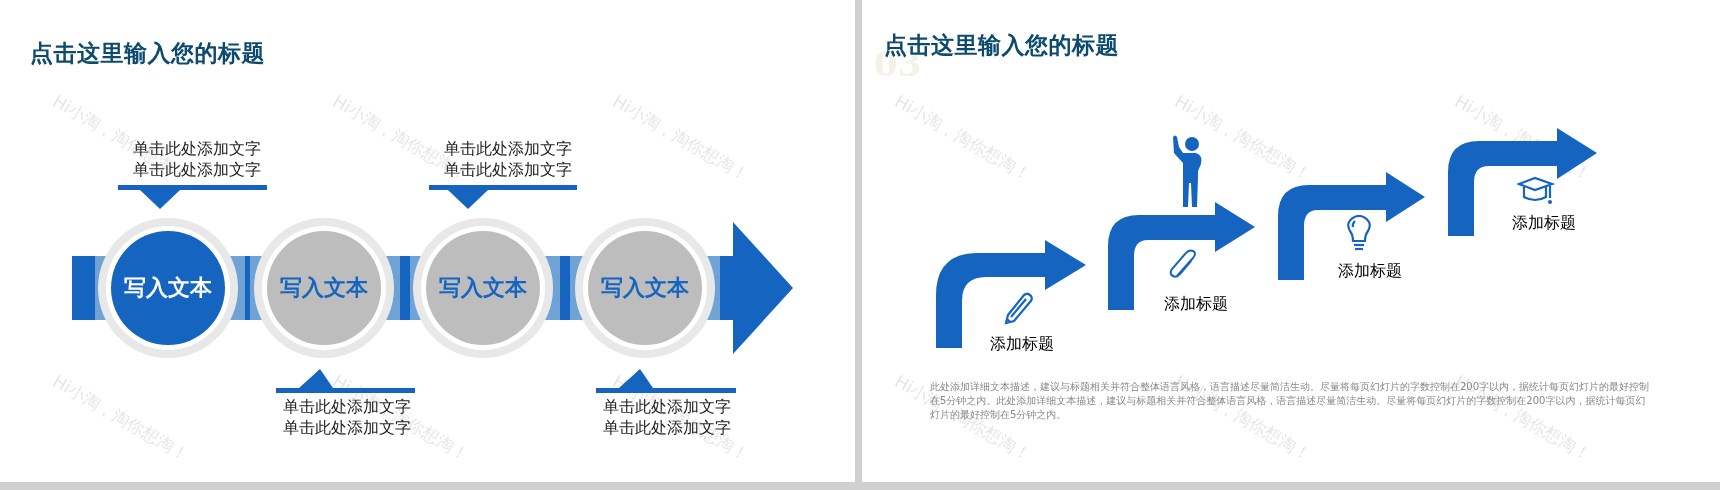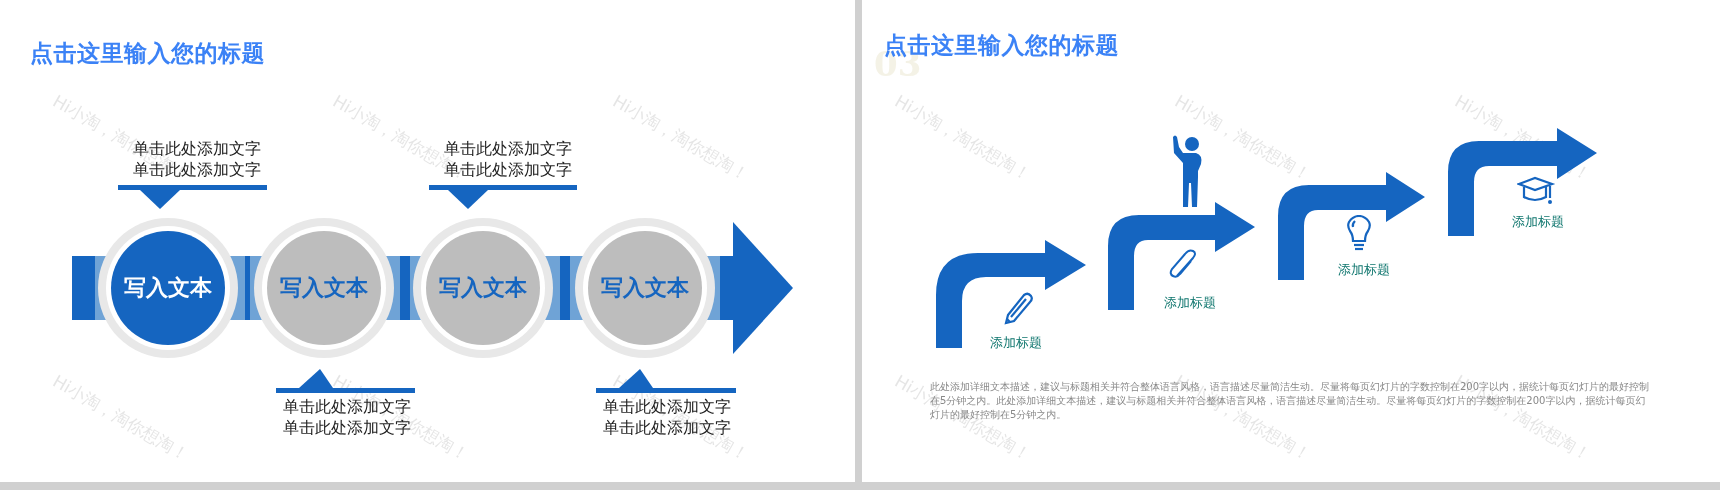--- a/index.html
+++ b/index.html
@@ -1,28 +1,28 @@
 <!DOCTYPE html>
 <html><head>
 <meta charset="utf-8">
 <style>
   html, body { margin:0; padding:0; }
   body { width:1720px; height:490px; background:#d0d0d0; position:relative; overflow:hidden;
          font-family:"DejaVu Sans", sans-serif; }
   .slide { position:absolute; top:0; height:482px; background:#ffffff; overflow:hidden; }
   #slide-1 { left:0; width:855px; }
   #slide-2 { left:862px; width:858px; }
-  .title { position:absolute; font-size:23px; font-weight:bold; color:#3b82f6; letter-spacing:0.5px; white-space:nowrap; }
+  .title { position:absolute; font-size:23px; font-weight:bold; color:#0c4a6e; letter-spacing:0.5px; white-space:nowrap; }
   .watermark { position:absolute; color:rgba(160,160,160,0.28); font-size:17px; transform:rotate(30deg); transform-origin:left top; white-space:nowrap; pointer-events:none; }
   .cap { position:absolute; font-size:16px; color:#222; line-height:21px; white-space:nowrap; }
   .circle-outer { position:absolute; width:140px; height:140px; border-radius:50%; background:#e8e8e8;text-decoration:underline; }
   .circle-ring { position:absolute; left:8px; top:8px; width:124px; height:124px; border-radius:50%; background:#ffffff; }
   .circle-inner { position:absolute; left:5px; top:5px; width:114px; height:114px; border-radius:50%;
                   display:flex; align-items:center; justify-content:center; font-size:22px; font-weight:bold; }
-  .step-label { position:absolute; font-size:13px; color:#0f766e; white-space:nowrap; }
+  .step-label { position:absolute; font-size:16px; color:#000000; white-space:nowrap; }
   .desc { position:absolute; left:68px; top:380px; width:720px; font-size:10px; line-height:14px; color:#888; }
   .num-ghost { position:absolute; left:12px; top:44px; font-size:34px; font-weight:bold; color:rgba(230,226,200,0.45); font-family:"DejaVu Serif", serif; }
 </style>
 </head>
 <body>
 
 <div class="slide" id="slide-1">
   <div class="title" style="left:30px;top:38px;">点击这里输入您的标题</div>
 
   <div class="watermark" style="left:60px;top:90px;">Hi小淘，淘你想淘！</div>

